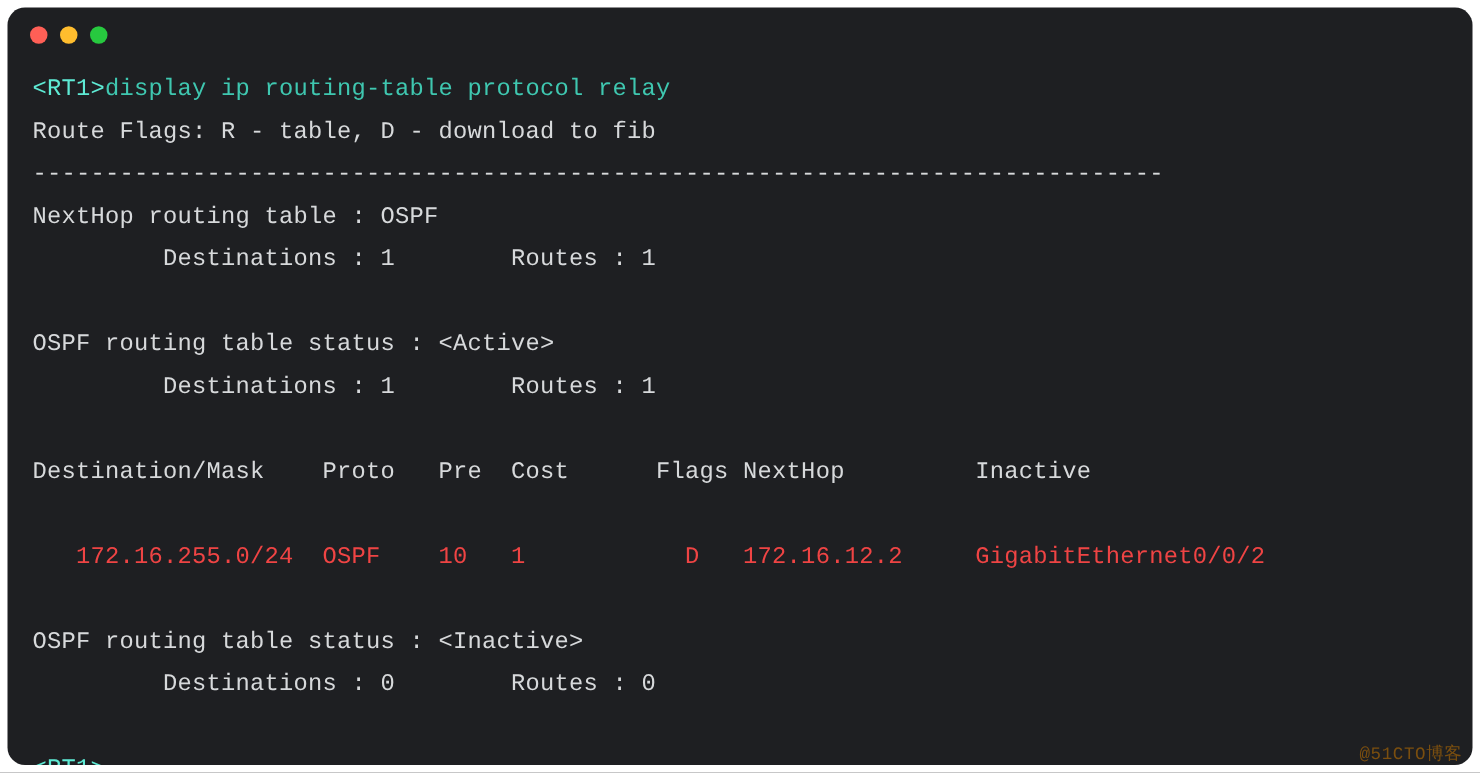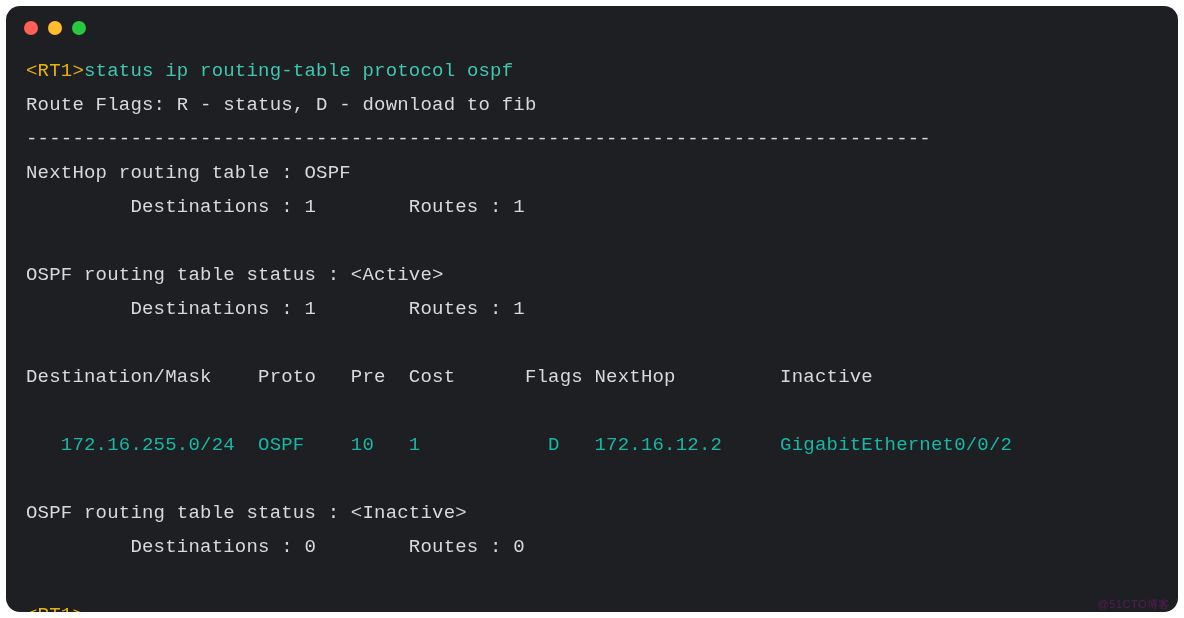--- a/index.html
+++ b/index.html
@@ -39,48 +39,48 @@
   .dot.green  { background: #27c93f; }
 
   .terminal {
     padding: 4px 20px 12px 20px;
     font-size: 19px;
     line-height: 34px;
     color: #d7d9db;
     white-space: pre;
     letter-spacing: 0.2px;
   }
-  .prompt  { color: #eab308; }
+  .prompt  { color: #5eead4; }
   .command { color: #3fc7b0; }
-  .route   { color: #14b8a6; }
+  .route   { color: #ef4444; }
 
   .watermark {
     position: absolute;
     right: 14px;
     bottom: 6px;
-    color: #701a75;
-    font-size: 11px;
-    font-family: Liberation Sans, sans-serif;
+    color: #a16207;
+    font-size: 14px;
+    font-family: Liberation Mono, monospace;
     opacity: 0.7;
     letter-spacing: 0.5px;
   }
 </style>
 </head>
 <body>
 
 <div class="window">
 
   <div class="titlebar">
     <div class="dot red"></div>
     <div class="dot yellow"></div>
     <div class="dot green"></div>
   </div>
 
-  <div class="terminal"><span class="prompt">&lt;RT1&gt;</span><span class="command">status ip routing-table protocol ospf</span>
-<span>Route Flags: R - status, D - download to fib</span>
+  <div class="terminal"><span class="prompt">&lt;RT1&gt;</span><span class="command">display ip routing-table protocol relay</span>
+<span>Route Flags: R - table, D - download to fib</span>
 <span>------------------------------------------------------------------------------</span>
 <span>NextHop routing table : OSPF</span>
 <span>         Destinations : 1        Routes : 1</span>
 
 <span>OSPF routing table status : &lt;Active&gt;</span>
 <span>         Destinations : 1        Routes : 1</span>
 
 <span>Destination/Mask    Proto   Pre  Cost      Flags NextHop         Inactive</span>
 
 <span class="route">   172.16.255.0/24  OSPF    10   1           D   172.16.12.2     GigabitEthernet0/0/2</span>

